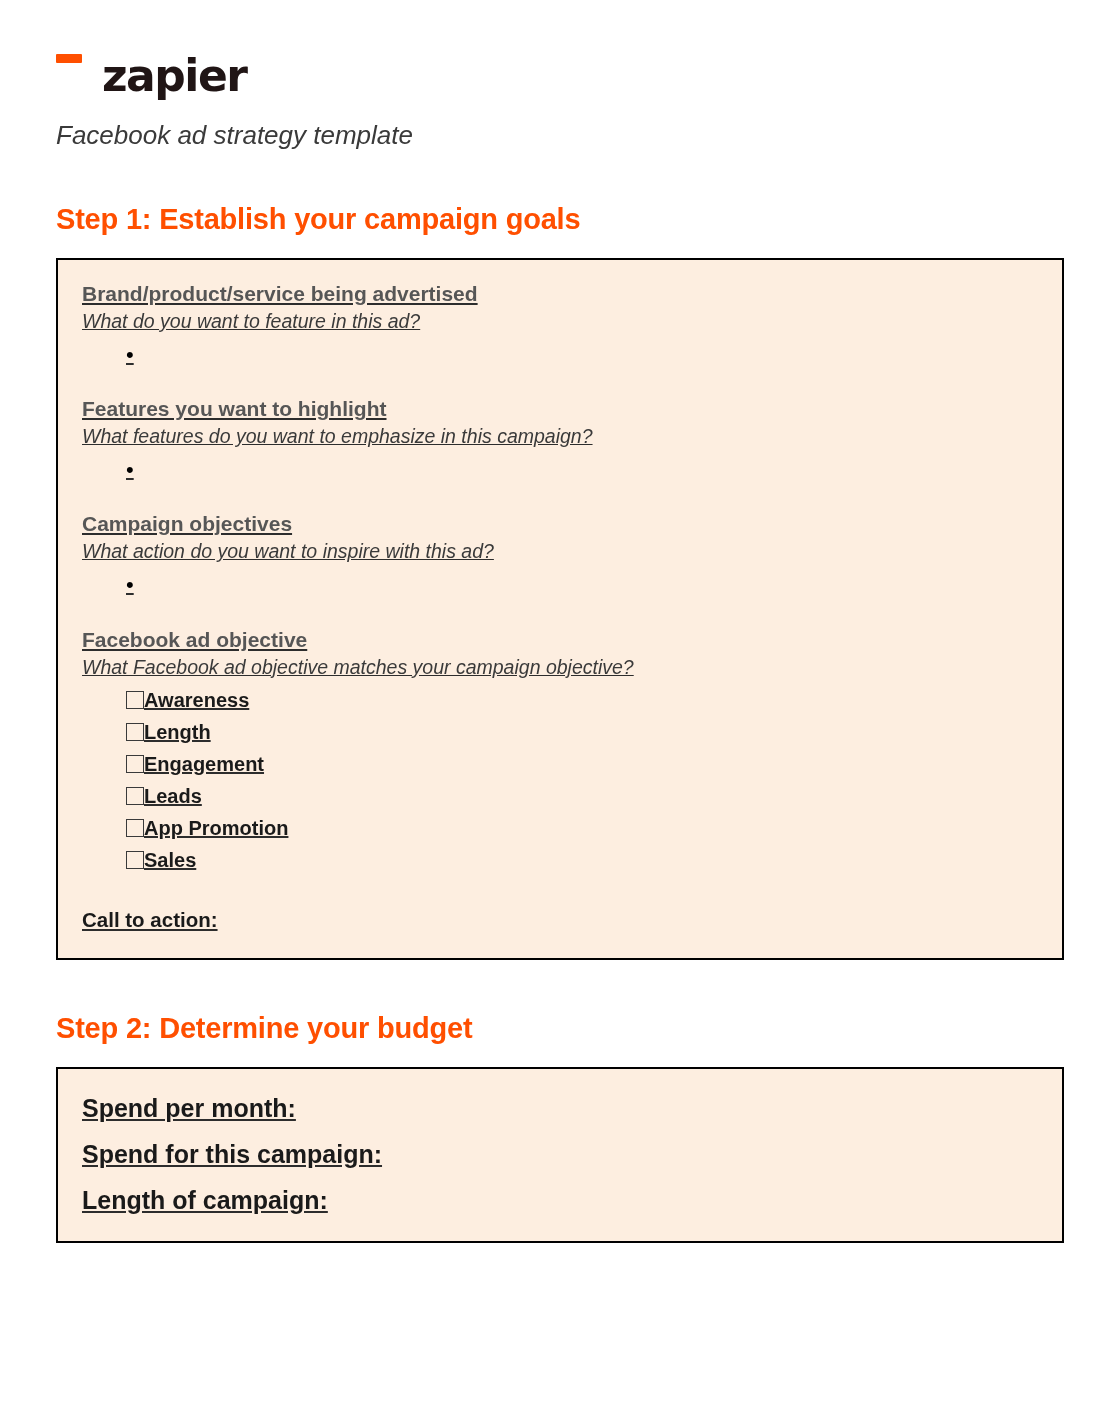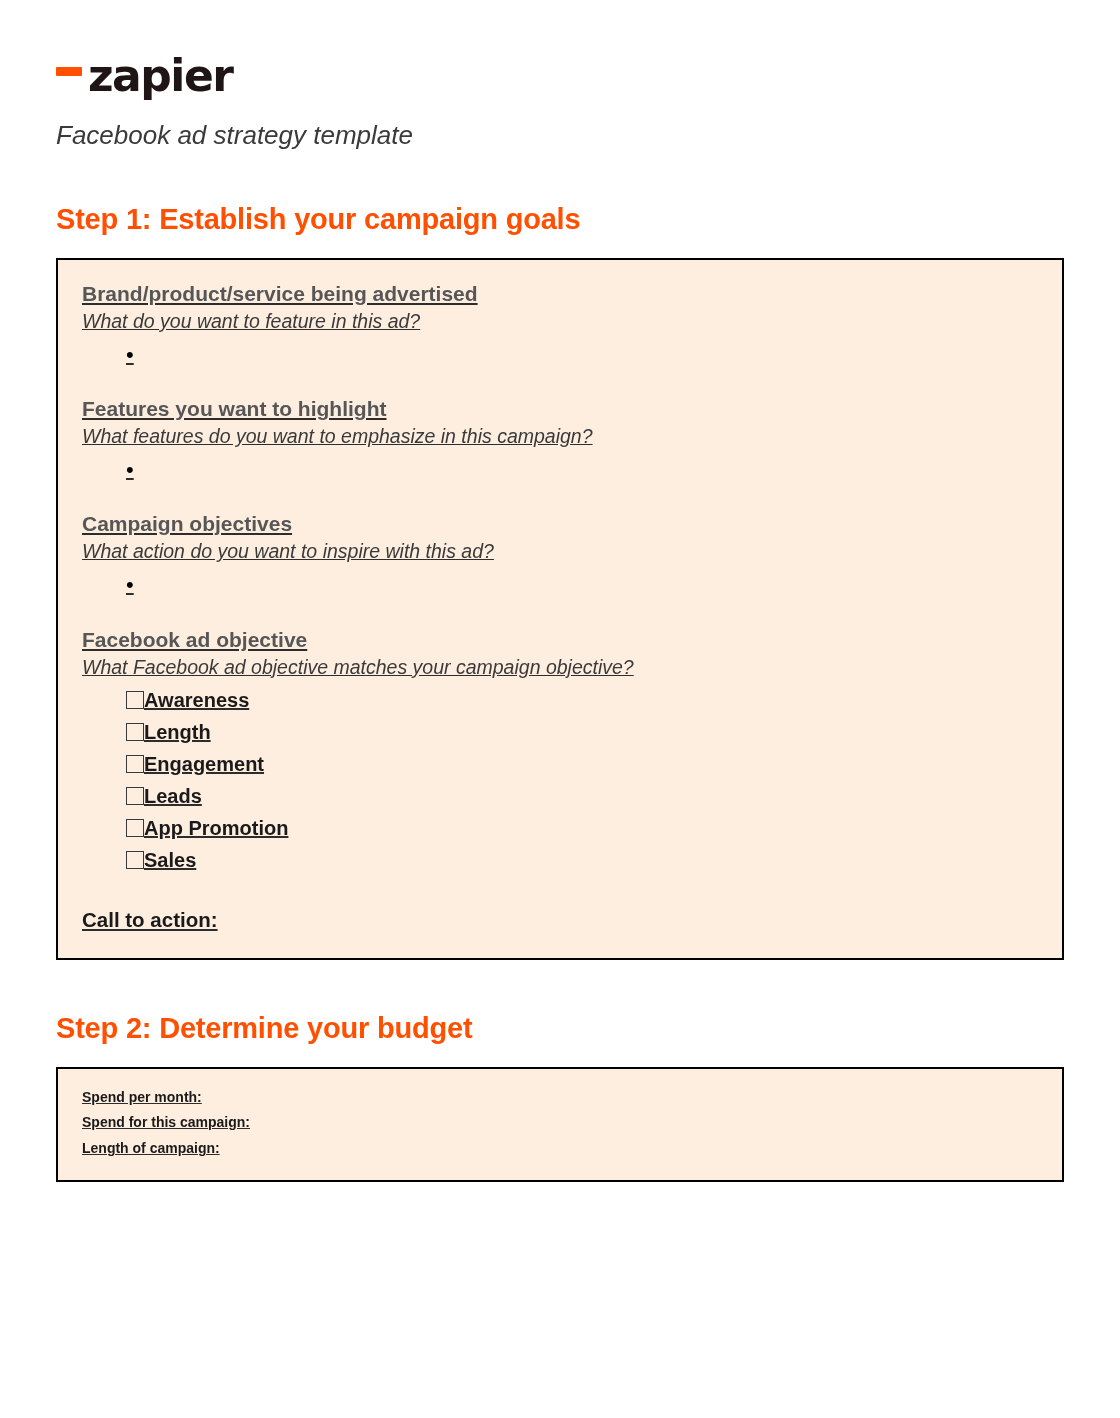--- a/index.html
+++ b/index.html
@@ -21,22 +21,22 @@
   }
   
   .logo-row {
     display: flex;
     align-items: center;
     height: 56px;
     margin-top: 8px;
   }
   .logo {
     display: flex;
-    align-items: center;
-    gap: 6px;
+    align-items: flex-start;
+    gap: 20px;
   }
   .logo-dash {
     display: inline-block;
     width: 26px;
     height: 9px;
     background: #ff4f00;
     border-radius: 1px;
     margin-bottom: 10px;
   }
   .logo-word {
@@ -117,21 +117,21 @@
     flex: 0 0 auto;
     background: transparent;
   }
   .cta-line {
     font-size: 20.5px;
     font-weight: bold;
     color: #1a1a1a;
     margin-top: 32px;
   }
   .budget-line {
-    font-size: 14px;
+    font-size: 25px;
     font-weight: bold;
     color: #1a1a1a;
     line-height: 1.85;
   }
   .budget-panel {
     padding: 16px 24px 18px 24px;
   }
 </style>
 </head>
 <body>

